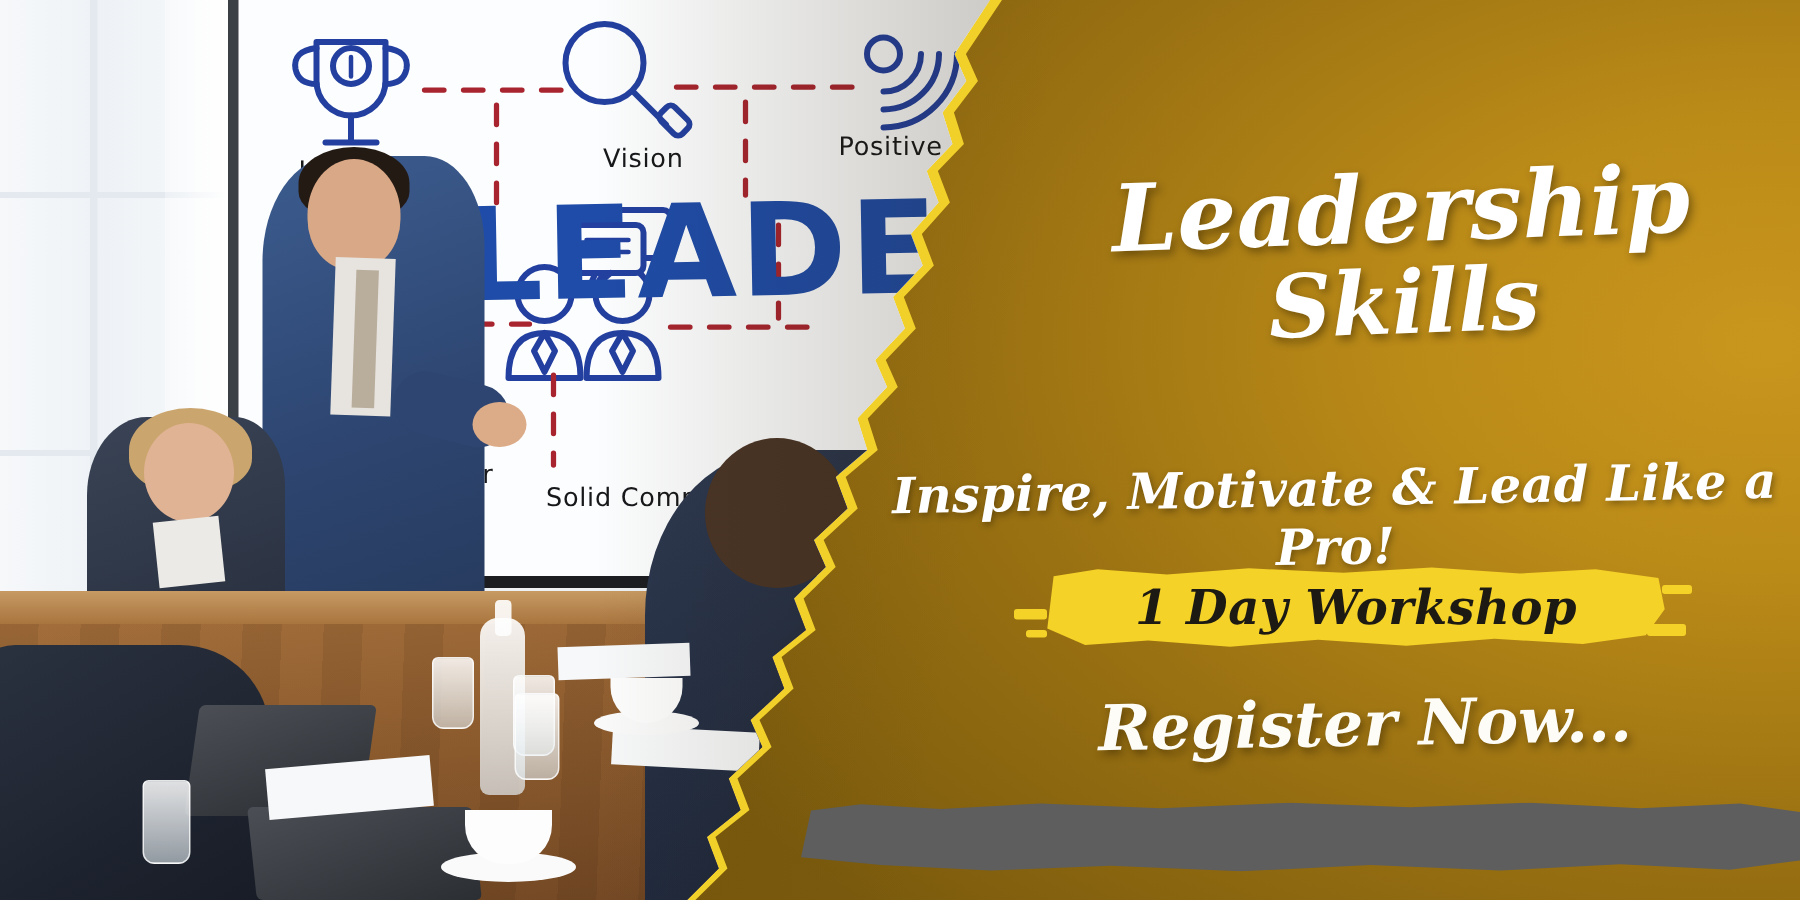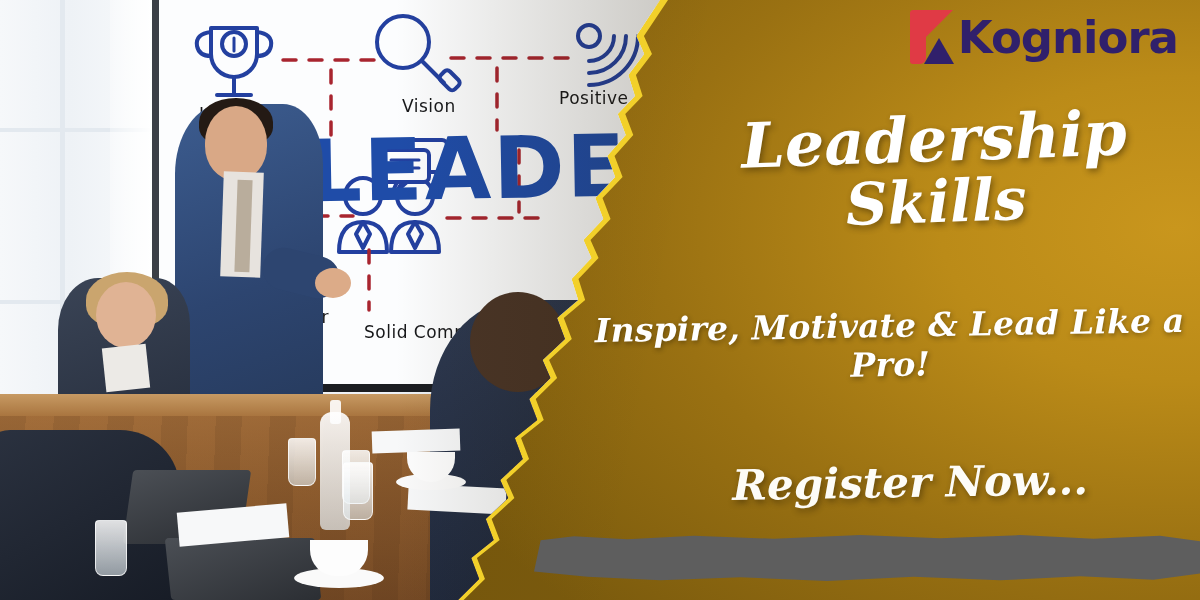--- a/index.html
+++ b/index.html
@@ -409,34 +409,34 @@
       <div class="glass g4"></div>
       <div class="saucer s1"></div>
       <div class="cup c1"></div>
       <div class="saucer s2"></div>
       <div class="cup c2"></div>
 
       <div class="photo-shade"></div>
     </div>
   </div>
 
-  <div class="logo">
-    <div class="logo-k">
-      <div class="k-bar"></div>
-      <div class="k-tri-top"></div>
-      <div class="k-tri-bot"></div>
-    </div>
-    <div class="logo-text">Kogniora</div>
-  </div>
 
   <div class="title">
     <span>Leadership</span>
     <span class="l2">Skills</span>
   </div>
 
   <div class="tagline">Inspire, Motivate &amp; Lead Like a Pro!</div>
 
+  <div class="badge-wrap">
+    <div class="badge-stroke"></div>
+    <div class="badge-fleck bf1"></div>
+    <div class="badge-fleck bf2"></div>
+    <div class="badge-fleck bf3"></div>
+    <div class="badge-fleck bf4"></div>
+    <div class="badge-text">1 Day Workshop</div>
+  </div>
 
   <div class="register">Register Now...</div>
 
   <div class="footer-bar"></div>
 
 </div>
 
 </body></html>

